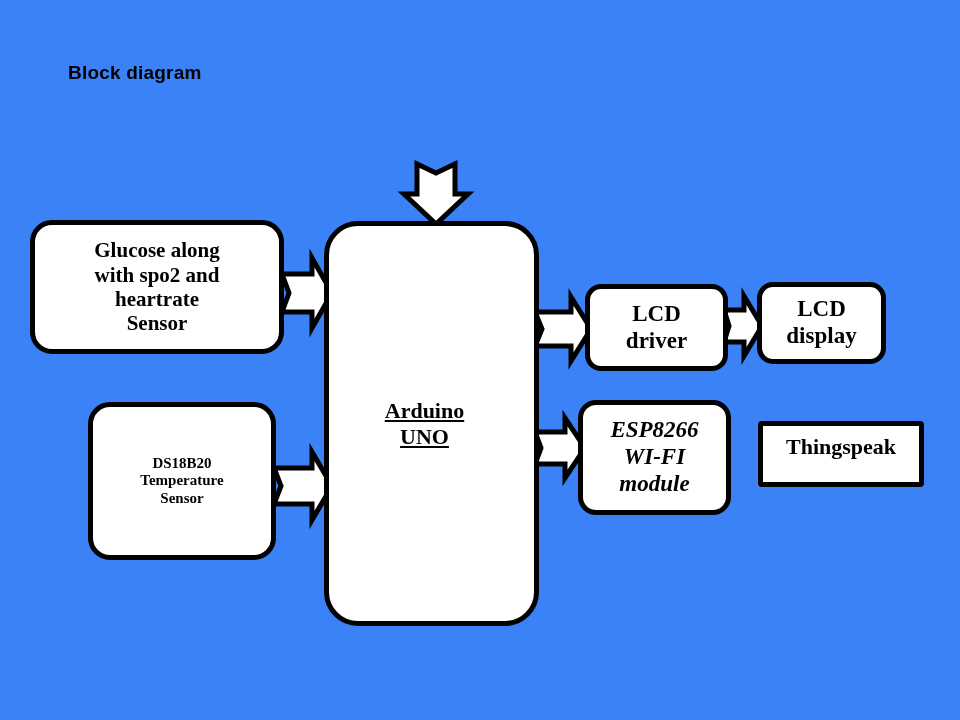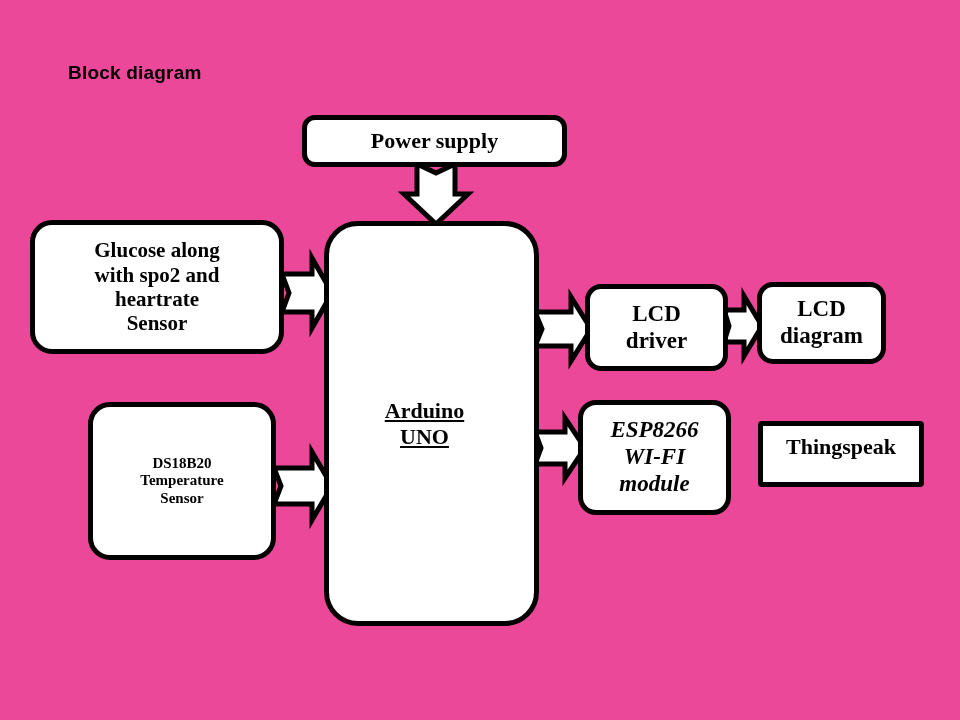--- a/index.html
+++ b/index.html
@@ -4,21 +4,21 @@
 <style>
   html, body {
     margin: 0;
     padding: 0;
     background: #ffffff;
   }
   #canvas {
     position: relative;
     width: 960px;
     height: 720px;
-    background: #ec4899;
+    background: #3b82f6;
     overflow: hidden;
     font-family: "Liberation Serif", "DejaVu Serif", serif;
   }
   #title {
     position: absolute;
     left: 68px;
     top: 62px;
     font-family: "Liberation Sans", "DejaVu Sans", sans-serif;
     font-weight: bold;
     font-size: 19px;
@@ -139,23 +139,20 @@
   </svg>
 
   <svg class="connector" style="left:724px; top:296px;" width="38" height="60" viewBox="0 0 38 60">
     <path d="M 0,14 L 20,14 L 20,0 L 38,30 L 20,60 L 20,46 L 0,46 L 5,30 Z"></path>
   </svg>
 
   <svg class="connector" style="left:535px; top:418px;" width="50" height="60" viewBox="0 0 50 60">
     <path d="M 0,14 L 30,14 L 30,0 L 50,30 L 30,60 L 30,46 L 0,46 L 6,30 Z"></path>
   </svg>
 
-  <div class="node" id="node-power-supply">
-    <span class="label">Power supply</span>
-  </div>
 
   <div class="node" id="node-glucose-sensor">
     <span class="label">
       <span>Glucose along</span><br>
       <span>with spo2 and</span><br>
       <span>heartrate</span><br>
       <span>Sensor</span>
     </span>
   </div>
 
@@ -177,21 +174,21 @@
   <div class="node" id="node-lcd-driver">
     <span class="label">
       <span>LCD</span><br>
       <span>driver</span>
     </span>
   </div>
 
   <div class="node" id="node-lcd-display">
     <span class="label">
       <span>LCD</span><br>
-      <span>diagram</span>
+      <span>display</span>
     </span>
   </div>
 
   <div class="node" id="node-esp8266">
     <span class="label">
       <span>ESP8266</span><br>
       <span>WI-FI</span><br>
       <span>module</span>
     </span>
   </div>

